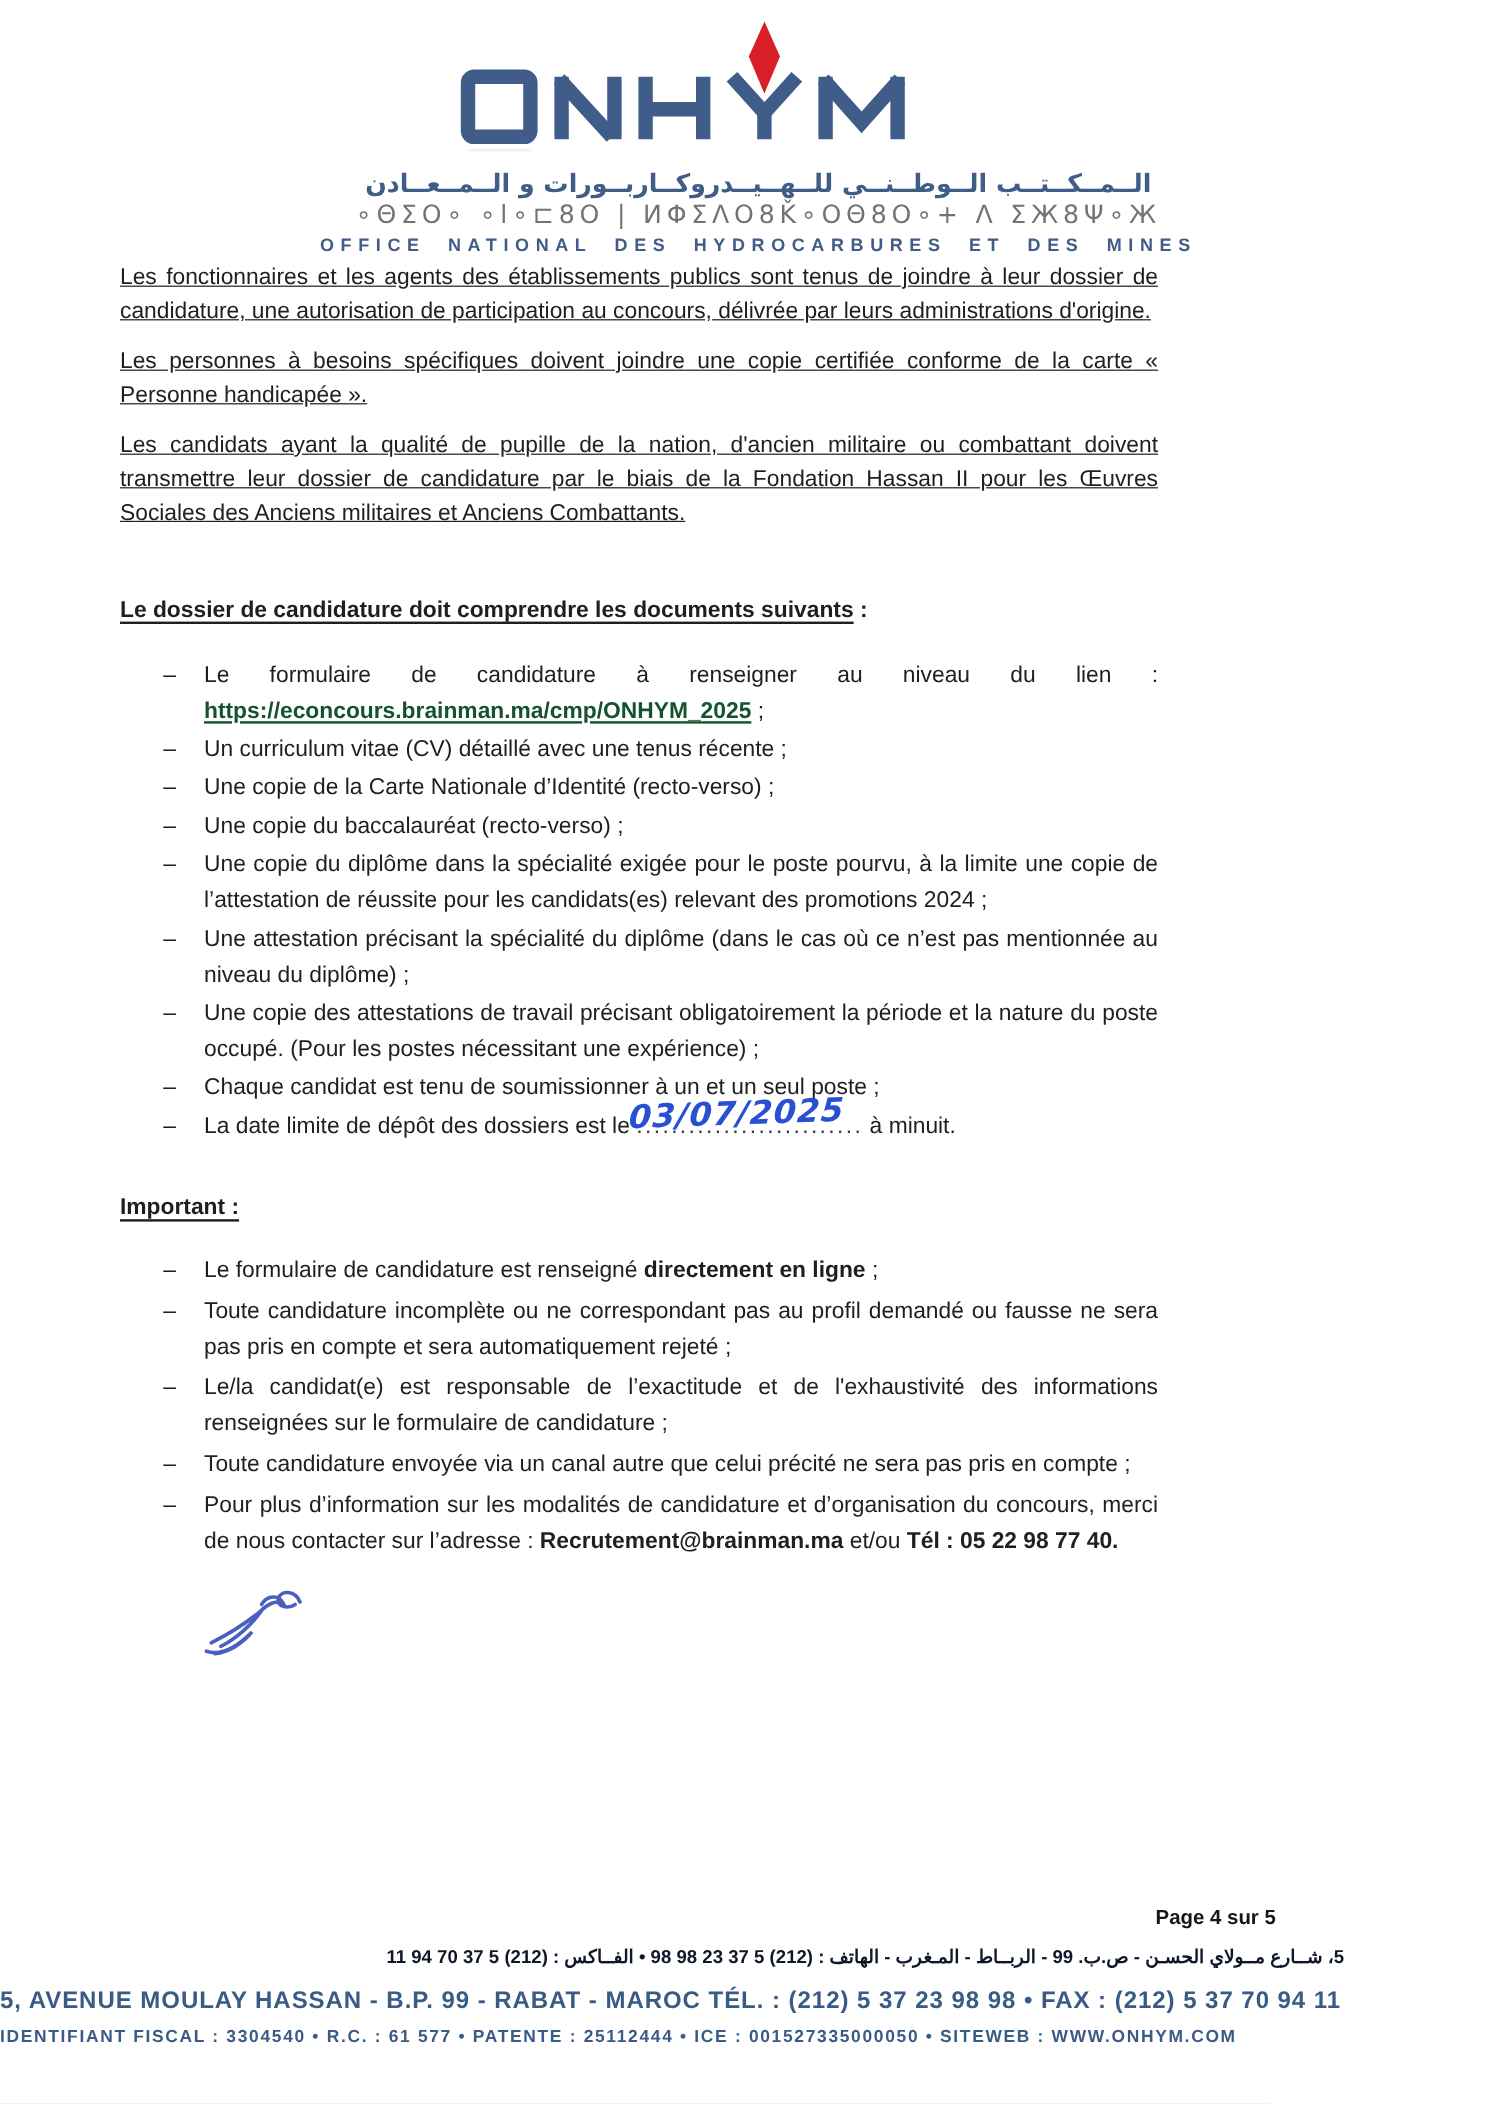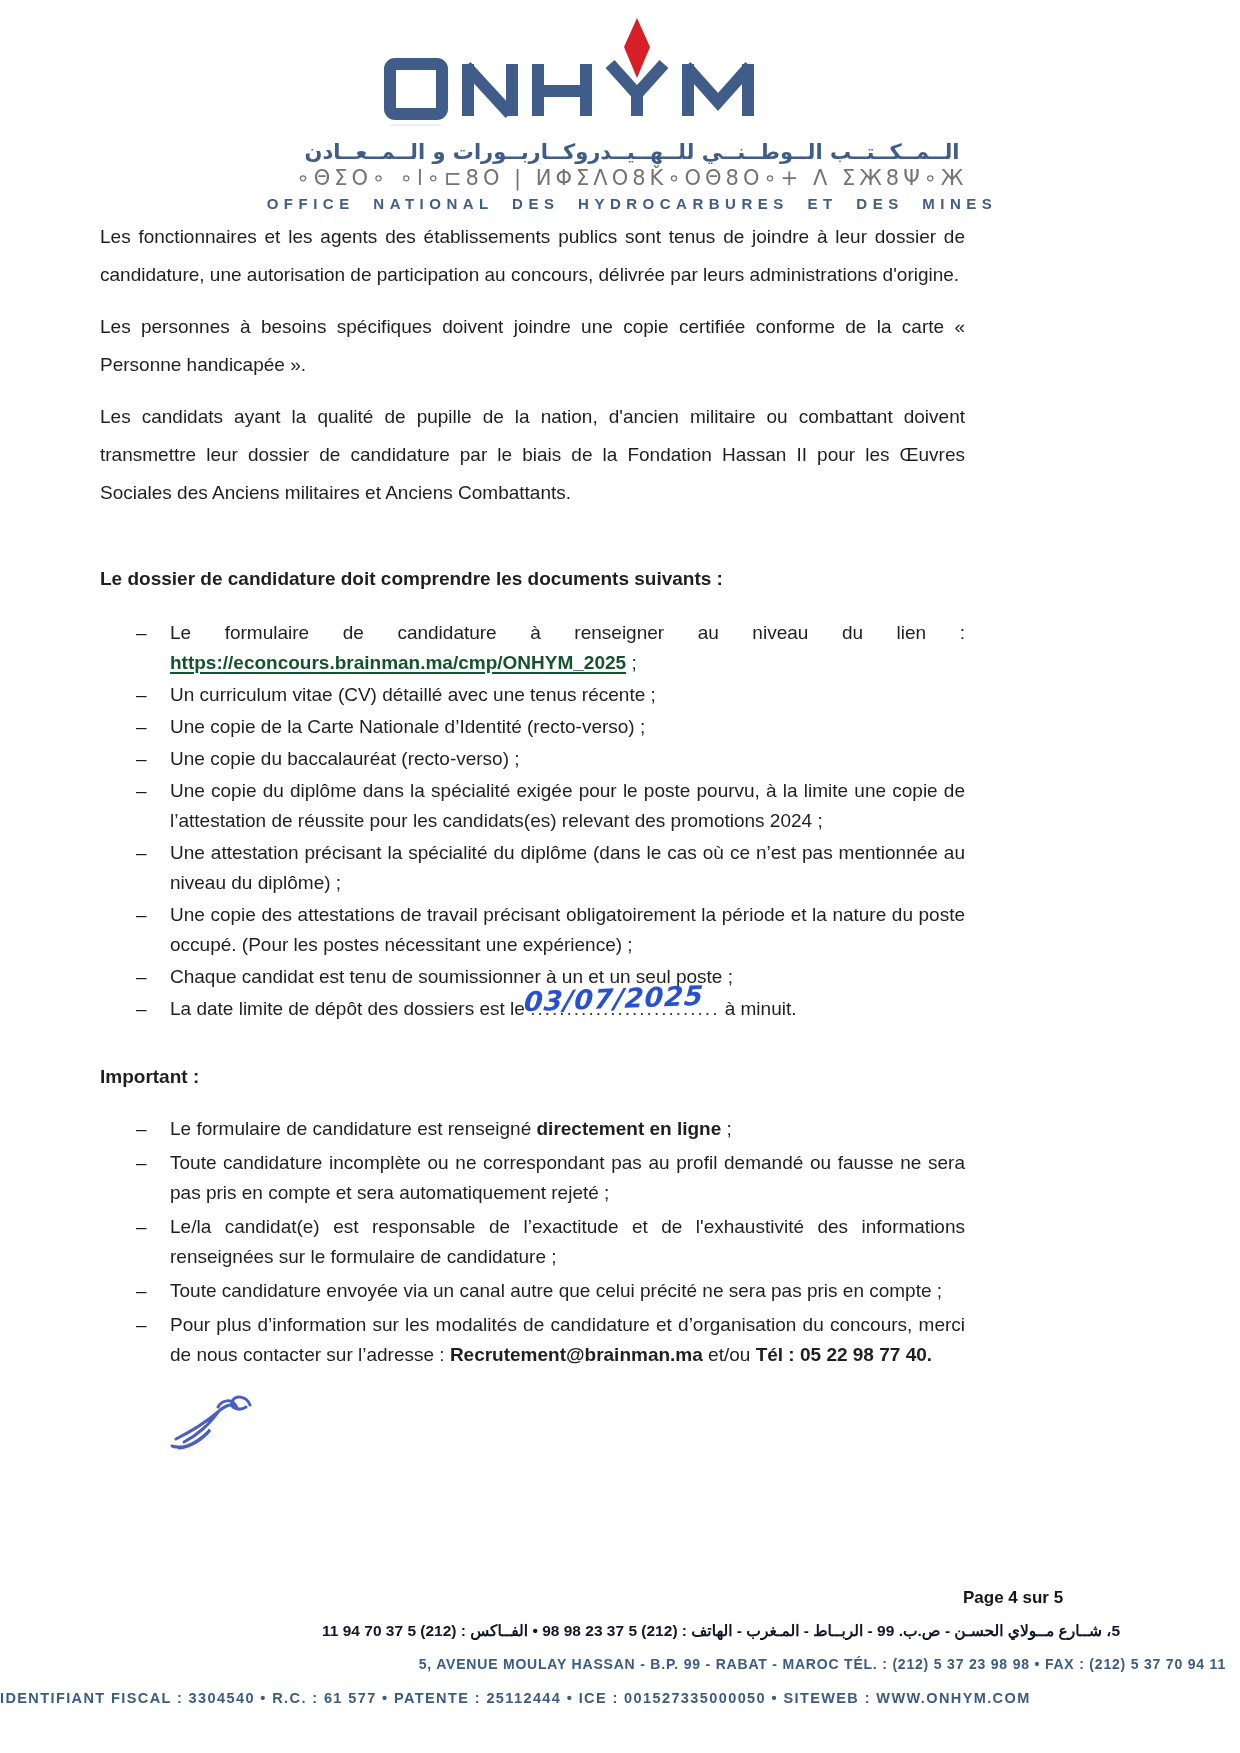--- a/index.html
+++ b/index.html
@@ -19,27 +19,27 @@
     font-family:"DejaVu Sans", sans-serif;
     color:#737373;font-size:21px;letter-spacing:4px;margin-top:1px;line-height:26px;
   }
   .office-name{
     color:#3f5d88;font-size:15px;font-weight:700;letter-spacing:5.5px;
     word-spacing:9px;margin-top:3px;line-height:20px;
   }
   
   .content{position:absolute;left:100px;top:218px;width:865px;}
   .para{
-    font-size:19px;line-height:38px;text-align:justify;margin:0 0 14px 0;
+    font-size:19px;line-height:28px;text-align:justify;margin:0 0 14px 0;text-decoration:underline;
   }
   .section-heading{
     font-size:19px;font-weight:700;margin:56px 0 28px 0;
   }
   .underlined{
-    text-decoration-thickness:2px;text-underline-offset:4px;
+    text-decoration:underline;text-decoration-thickness:2px;text-underline-offset:4px;
   }
   ul.dash-list{list-style:none;margin:0;padding:0 0 0 70px;}
   ul.dash-list li{
     position:relative;font-size:19px;line-height:30px;text-align:justify;
     margin:0 0 2px 0;
   }
   ul.dash-list li::before{
     content:"–";position:absolute;left:-34px;top:0;font-weight:400;
   }
   .imp-list li{margin-bottom:4px !important;}
@@ -60,22 +60,22 @@
   
   .page-number{
     position:absolute;top:1588px;left:963px;font-size:17px;font-weight:600;color:#161616;
   }
   .footer-ar{
     position:absolute;top:1622px;right:120px;direction:rtl;
     font-family:Liberation Sans, sans-serif;
     color:#0f172a;font-size:15.5px;font-weight:700;white-space:nowrap;
   }
   .footer-fr{
-    position:absolute;top:1656px;left:0;width:1226px;text-align:right;
-    color:#3a5b85;font-size:14px;font-weight:700;letter-spacing:0.8px;white-space:nowrap;
+    position:absolute;top:1656px;left:0;width:1226px;text-align:left;
+    color:#3a5b85;font-size:20px;font-weight:700;letter-spacing:0.8px;white-space:nowrap;
   }
   .footer-fiscal{
     position:absolute;top:1690px;left:0;width:1226px;text-align:left;
     color:#3a5b85;font-size:14.5px;font-weight:700;letter-spacing:1.4px;white-space:nowrap;
   }
 </style>
 </head>
 <body>
 
 <div class="page">

